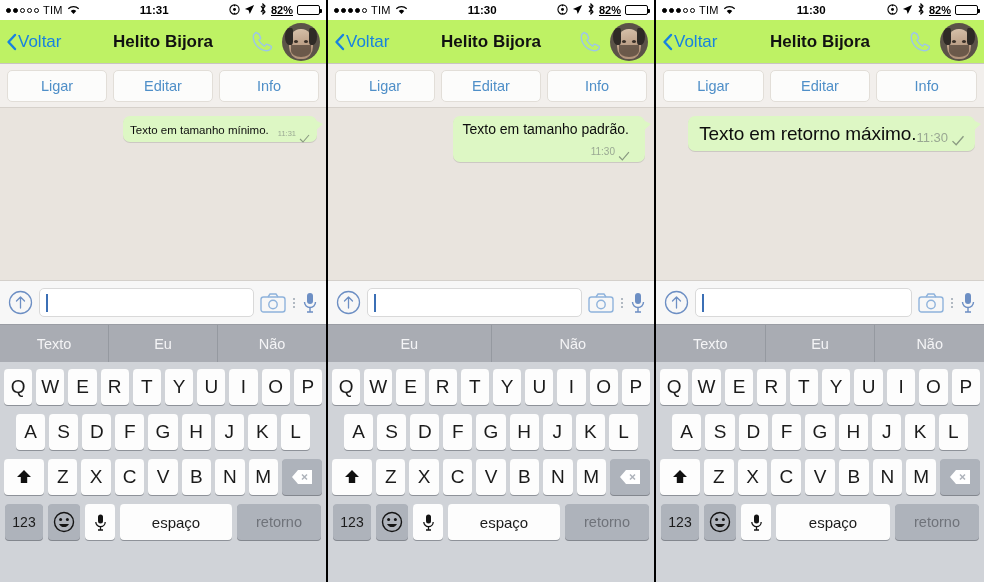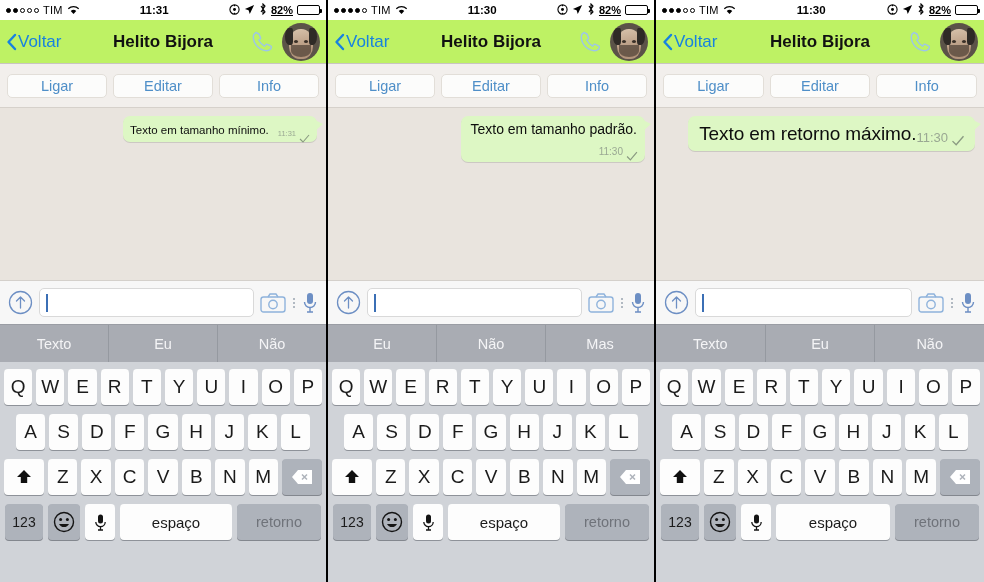--- a/index.html
+++ b/index.html
@@ -93,32 +93,32 @@
   }
 
   
   .actionbar {
     background: #f2efec; flex: 0 0 44px;
     display: flex; align-items: center; gap: 6px;
     padding: 5px 7px;
     border-bottom: 1px solid #d6d1cb;
   }
   .action-btn {
-    flex: 1; height: 24px; background: #fcfcfb;
+    flex: 1; height: 32px; background: #fcfcfb;
     border: 1px solid #e2ded8; border-radius: 5px;
     display: flex; align-items: center; justify-content: center;
     font-size: 14.5px; color: #4f8fc8; cursor: pointer;
   }
 
   
   .chat { flex: 1; position: relative; background: #e9e4de; padding: 8px 9px; }
   .bubble-row { display: flex; justify-content: flex-end; }
   .bubble {
     background: #ddf7c4; border-radius: 7px;
-    padding: 5px 8px 5px 9px; position: relative;
+    padding: 5px 16px 5px 9px; position: relative;
     box-shadow: 0 1px 0.5px rgba(0,0,0,.12);
     max-width: 96%;
   }
   .bubble::after {
     content:""; position:absolute; right:-6px; top:4px;
     width:0; height:0;
     border-left: 8px solid #ddf7c4;
     border-top: 4px solid transparent;
     border-bottom: 7px solid transparent;
   }
@@ -532,21 +532,20 @@
             <rect x="5" y="2" width="6" height="11" rx="3" fill="#6d8fc4"></rect>
             <path d="M2.5 11 a5.5 5.5 0 0 0 11 0" stroke="#6d8fc4" stroke-width="1.4" fill="none"></path>
             <path d="M8 16.5 L8 21 M5 21 L11 21" stroke="#6d8fc4" stroke-width="1.4"></path>
           </svg>
       </span>
     </div>
 
     <div class="predict">
       <div class="pred-item">Eu</div>
       <div class="pred-item">Não</div>
-      <div class="pred-item">Mas</div>
     </div>
 
     <div class="keyboard">
       <div class="krow r1">
           <div class="key">Q</div>
           <div class="key">W</div>
           <div class="key">E</div>
           <div class="key">R</div>
           <div class="key">T</div>
           <div class="key">Y</div>

